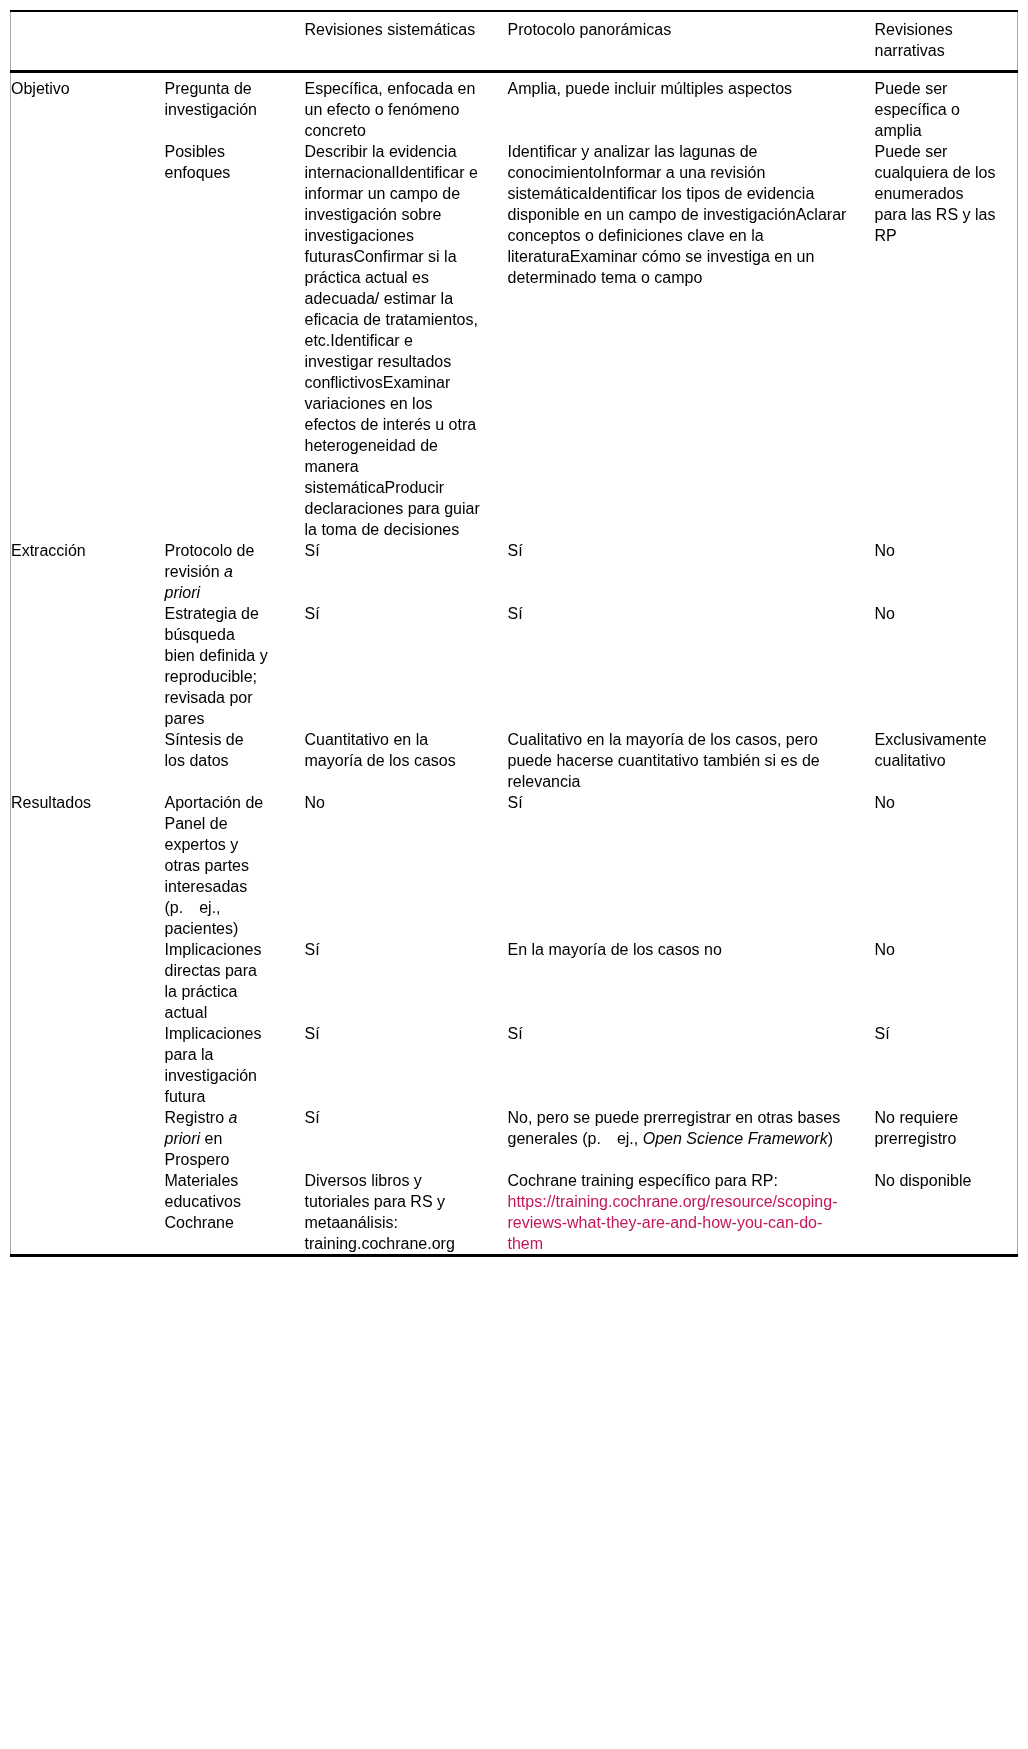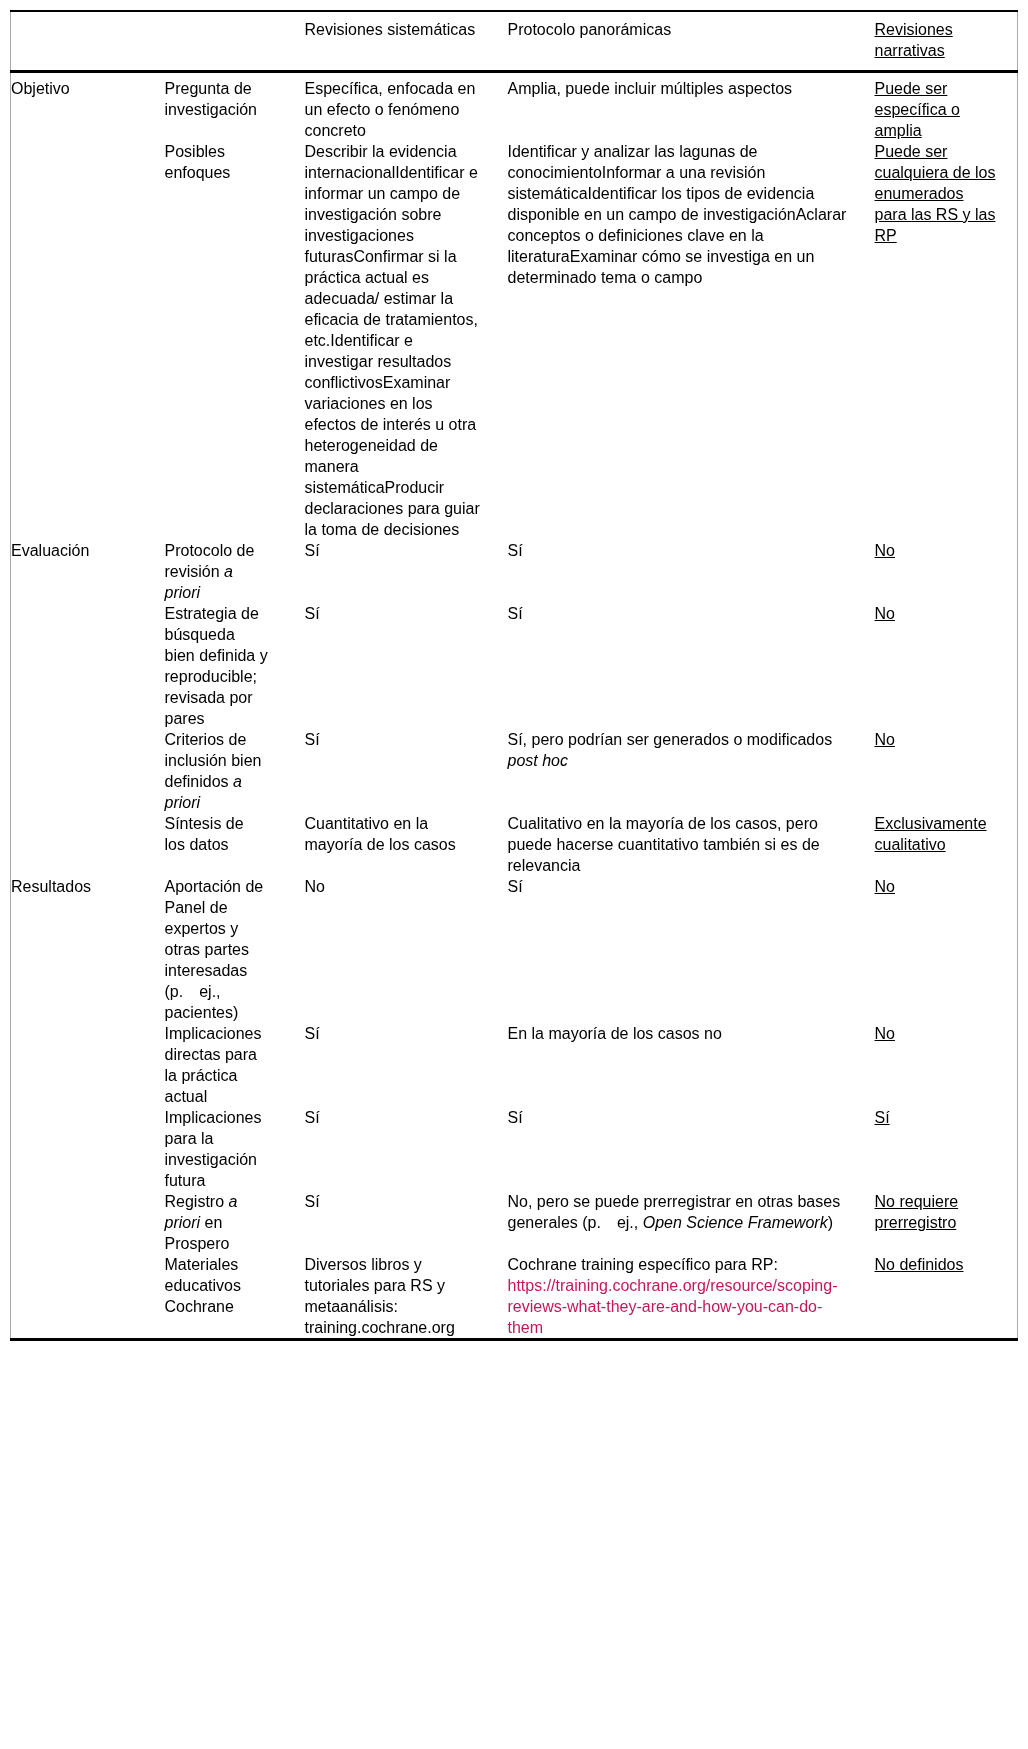--- a/index.html
+++ b/index.html
@@ -28,21 +28,21 @@
     padding-top:7px;
     padding-bottom:9px;
     border-bottom:3px solid #000;
   }
   td{vertical-align:top;padding-top:0;padding-bottom:0;}
   tbody tr:first-child td{padding-top:5px;}
   .c1{padding-left:0;}
   .c2{padding-right:35px;}
   .c3{padding-right:25px;}
   .c4{padding-right:17px;}
-  .c5{padding-right:18px;text-decoration:underline;}
+  .c5{padding-right:18px;}
   i{font-style:italic;}
   a.link{
     color:var(--link-color,#c2185b);
     text-decoration:none;
     cursor:pointer;
     overflow-wrap:break-word;
   }
 </style>
 </head>
 <body style="color: rgb(0, 0, 0); background: rgb(255, 255, 255);">
@@ -74,38 +74,31 @@
           <td class="c5">Puede ser específica o amplia</td>
         </tr>
         <tr>
           <td class="c1"></td>
           <td class="c2">Posibles enfoques</td>
           <td class="c3">Describir la evidencia internacionalIdentificar e informar un campo de investigación sobre investigaciones futurasConfirmar si la práctica actual es adecuada/ estimar la eficacia de tratamientos, etc.Identificar e investigar resultados conflictivosExaminar variaciones en los efectos de interés u otra heterogeneidad de manera sistemáticaProducir declaraciones para guiar la toma de decisiones</td>
           <td class="c4">Identificar y analizar las lagunas de conocimientoInformar a una revisión sistemáticaIdentificar los tipos de evidencia disponible en un campo de investigaciónAclarar conceptos o definiciones clave en la literaturaExaminar cómo se investiga en un determinado tema o campo</td>
           <td class="c5">Puede ser cualquiera de los enumerados para las RS y las RP</td>
         </tr>
         <tr>
-          <td class="c1">Evaluación</td>
+          <td class="c1">Extracción</td>
           <td class="c2">Protocolo de revisión <i>a priori</i></td>
           <td class="c3">Sí</td>
           <td class="c4">Sí</td>
           <td class="c5">No</td>
         </tr>
         <tr>
           <td class="c1"></td>
           <td class="c2">Estrategia de búsqueda bien definida y reproducible; revisada por pares</td>
           <td class="c3">Sí</td>
           <td class="c4">Sí</td>
-          <td class="c5">No</td>
-        </tr>
-        <tr>
-          <td class="c1"></td>
-          <td class="c2">Criterios de inclusión bien definidos <i>a priori</i></td>
-          <td class="c3">Sí</td>
-          <td class="c4">Sí, pero podrían ser generados o modificados <i>post hoc</i></td>
           <td class="c5">No</td>
         </tr>
         <tr>
           <td class="c1"></td>
           <td class="c2">Síntesis de los datos</td>
           <td class="c3">Cuantitativo en la mayoría de los casos</td>
           <td class="c4">Cualitativo en la mayoría de los casos, pero puede hacerse cuantitativo también si es de relevancia</td>
           <td class="c5">Exclusivamente cualitativo</td>
         </tr>
         <tr>
@@ -134,17 +127,17 @@
           <td class="c2">Registro <i>a priori</i> en Prospero</td>
           <td class="c3">Sí</td>
           <td class="c4">No, pero se puede prerregistrar en otras bases generales (p. ej., <i>Open Science Framework</i>)</td>
           <td class="c5">No requiere prerregistro</td>
         </tr>
         <tr>
           <td class="c1"></td>
           <td class="c2">Materiales educativos Cochrane</td>
           <td class="c3">Diversos libros y tutoriales para RS y metaanálisis: training.cochrane.org</td>
           <td class="c4">Cochrane training específico para RP:<br><a class="link"> https://training.cochrane.org/resource/scoping-reviews-what-they-are-and-how-you-can-do-them</a></td>
-          <td class="c5">No definidos</td>
+          <td class="c5">No disponible</td>
         </tr>
       </tbody>
   </table>
 </div>
 
 </body></html>

